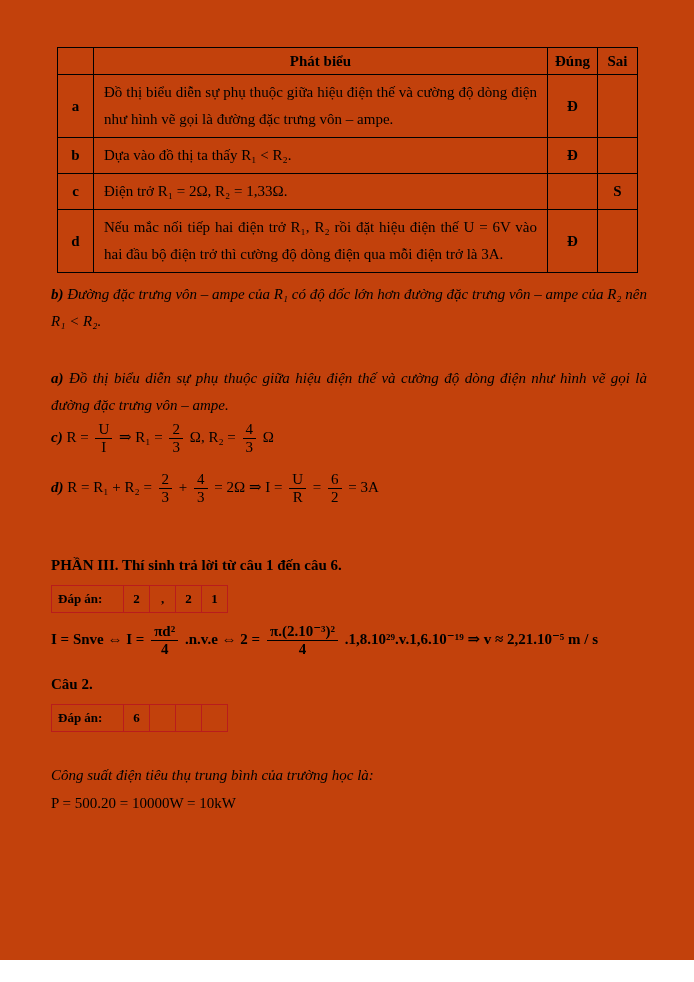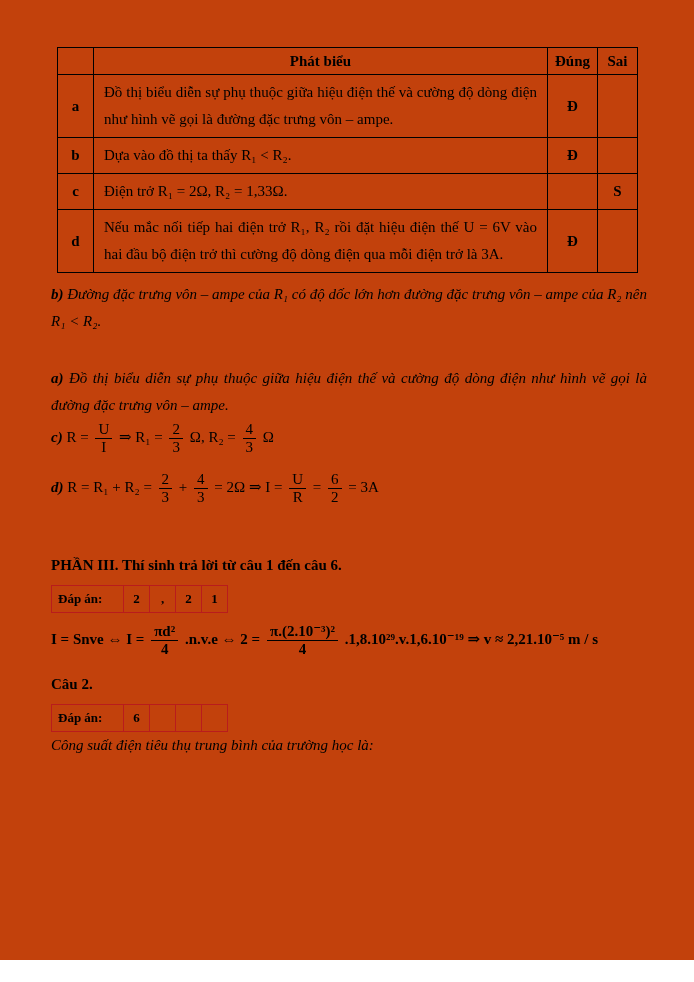--- a/index.html
+++ b/index.html
@@ -90,21 +90,21 @@
   }
   .ans-label { width: 72px; font-weight: bold; padding: 1px 6px; }
   .ans-cell  { width: 26px; text-align: center; font-weight: bold; }
 
   .lead {
     font-size: 15px;
     line-height: 27px;
     font-style: italic;
   }
   .lead-1 { margin-top: 30px; }
-  .lead-2 { }
+  .lead-2 { margin-top: 30px; }
   .formula-1 { margin-top: 8px; font-weight: bold; }
   .formula-2 { margin-top: 2px; }
   .cau2-title { margin-top: 10px; }
 </style>
 </head>
 <body>
 
 <div class="page">
 
   <table class="stmt">
@@ -203,14 +203,15 @@
       <td class="ans-cell">6</td>
       <td class="ans-cell"></td>
       <td class="ans-cell"></td>
       <td class="ans-cell"></td>
     </tr>
   </tbody>
     </table>
 
   <p class="lead lead-2">Công suất điện tiêu thụ trung bình của trường học là:</p>
 
+  <p class="math-line formula-2">P = 500.20 = 10000W = 10kW</p>
 
 </div>
 
 </body></html>

